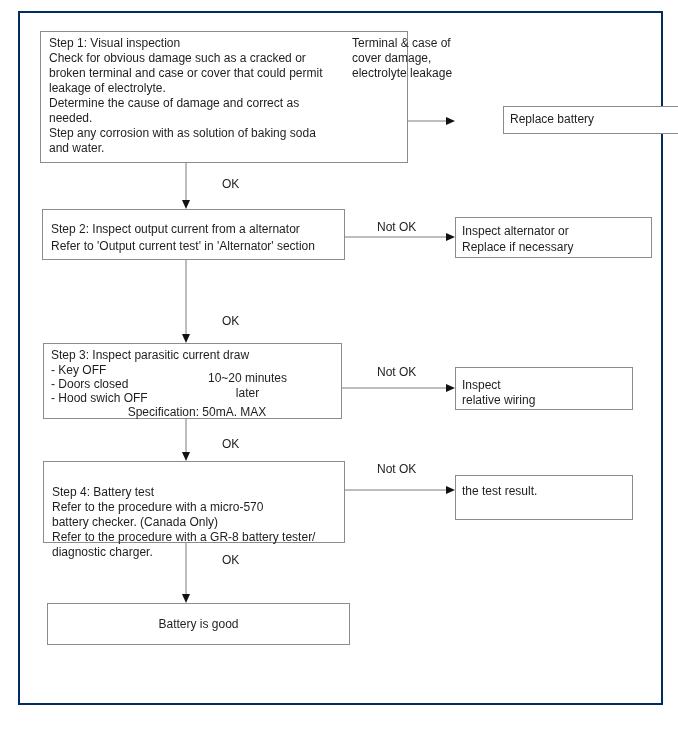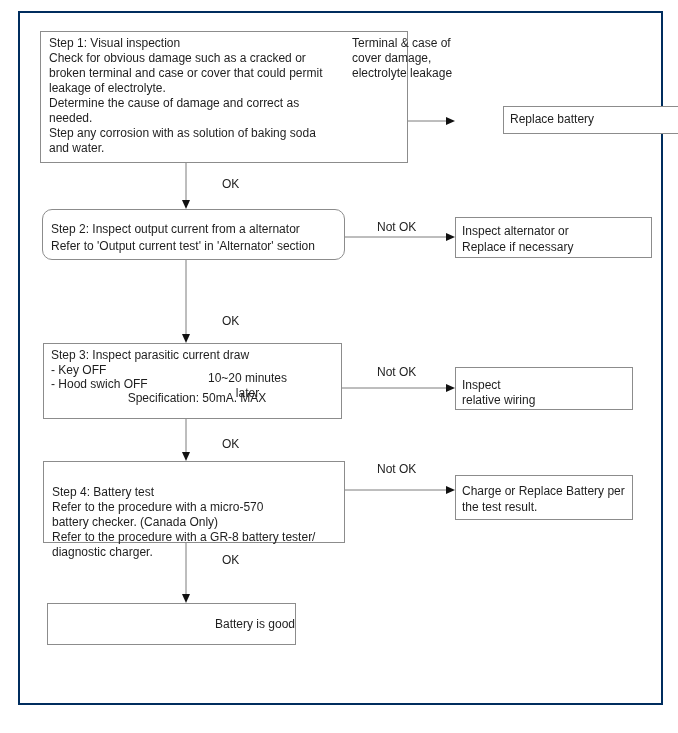--- a/index.html
+++ b/index.html
@@ -27,29 +27,29 @@
   .ln { white-space: nowrap; }
   .note { position: absolute; white-space: nowrap; }
   .lbl { position: absolute; white-space: nowrap; color: #222; margin-left: 26px; }
   svg.wires { position: absolute; left: 0; top: 0; pointer-events: none; }
   svg.wires line, svg.wires path { stroke: #7d7d7d; stroke-width: 1; fill: none; }
   svg.wires polygon { fill: #111; stroke: none; }
 
   
   .b-step1   { left: 40px;  top: 31px;  width: 368px; height: 132px; padding: 4px 8px; line-height: 15px; }
   .b-replace { left: 455px; top: 106px; width: 178px; height: 28px;  padding: 5px 6px;  line-height: 15px; margin-left: 48px; }
-  .b-step2   { left: 42px;  top: 209px; width: 303px; height: 51px;  padding: 11px 8px; line-height: 17px; border-radius: 10px; }
+  .b-step2   { left: 42px;  top: 209px; width: 303px; height: 51px;  padding: 11px 8px; line-height: 17px; }
   .b-alt     { left: 455px; top: 217px; width: 197px; height: 41px;  padding: 5px 6px;  line-height: 16px; }
   .b-step3   { left: 43px;  top: 343px; width: 299px; height: 76px;  padding: 4px 7px;  line-height: 15px; }
   .b-step3 .cond, .b-step3 .spec { line-height: 14px; }
   .b-step3 .spec { padding-left: 9px; text-align: center; }
   .b-wiring  { left: 455px; top: 367px; width: 178px; height: 43px;  padding: 10px 6px; line-height: 15px; }
   .b-step4   { left: 43px;  top: 461px; width: 302px; height: 82px;  padding: 23px 8px;  line-height: 15px; }
   .b-charge  { left: 455px; top: 475px; width: 178px; height: 45px;  padding: 7px 6px;  line-height: 16px; }
-  .b-good    { left: 47px;  top: 603px; width: 249px; height: 42px;  text-align: right; line-height: 40px; }
+  .b-good    { left: 47px;  top: 603px; width: 303px; height: 42px;  text-align: center; line-height: 40px; }
 
   .n-terminal { left: 352px; top: 36px; line-height: 15px; }
   .n-wait     { left: 200px; top: 371px; width: 95px; text-align: center; line-height: 15px; position: absolute; }
 
   .l-ok1 { left: 196px; top: 177px; }
   .l-ok2 { left: 196px; top: 314px; }
   .l-ok3 { left: 196px; top: 437px; }
   .l-ok4 { left: 196px; top: 553px; }
   .l-no1 { left: 351px; top: 220px; }
   .l-no2 { left: 351px; top: 365px; }
@@ -108,20 +108,21 @@
   </div>
 
   <div class="box b-alt">
     <div class="ln">Inspect alternator or</div>
     <div class="ln">Replace if necessary</div>
   </div>
 
   <div class="box b-step3">
     <div class="ln">Step 3: Inspect parasitic current draw</div>
     <div class="ln cond">- Key OFF</div>
+    <div class="ln cond">- Doors closed</div>
     <div class="ln cond">- Hood swich OFF</div>
     <div class="ln spec">Specification: 50mA. MAX</div>
   </div>
   <div class="n-wait">
     <div class="ln">10~20 minutes</div>
     <div class="ln">later</div>
   </div>
 
   <div class="box b-wiring">
     <div class="ln">Inspect</div>
@@ -130,21 +131,20 @@
 
   <div class="box b-step4">
     <div class="ln">Step 4: Battery test</div>
     <div class="ln">Refer to the procedure with a micro-570</div>
     <div class="ln">battery checker. (Canada Only)</div>
     <div class="ln">Refer to the procedure with a GR-8 battery tester/</div>
     <div class="ln">diagnostic charger.</div>
   </div>
 
   <div class="box b-charge">
-    <div class="ln">Charge or Replace Battery per</div>
     <div class="ln">the test result.</div>
   </div>
 
   <div class="box b-good">
     <span>Battery is good</span>
   </div>
 
   <div class="lbl l-ok1">OK</div>
   <div class="lbl l-ok2">OK</div>
   <div class="lbl l-ok3">OK</div>

